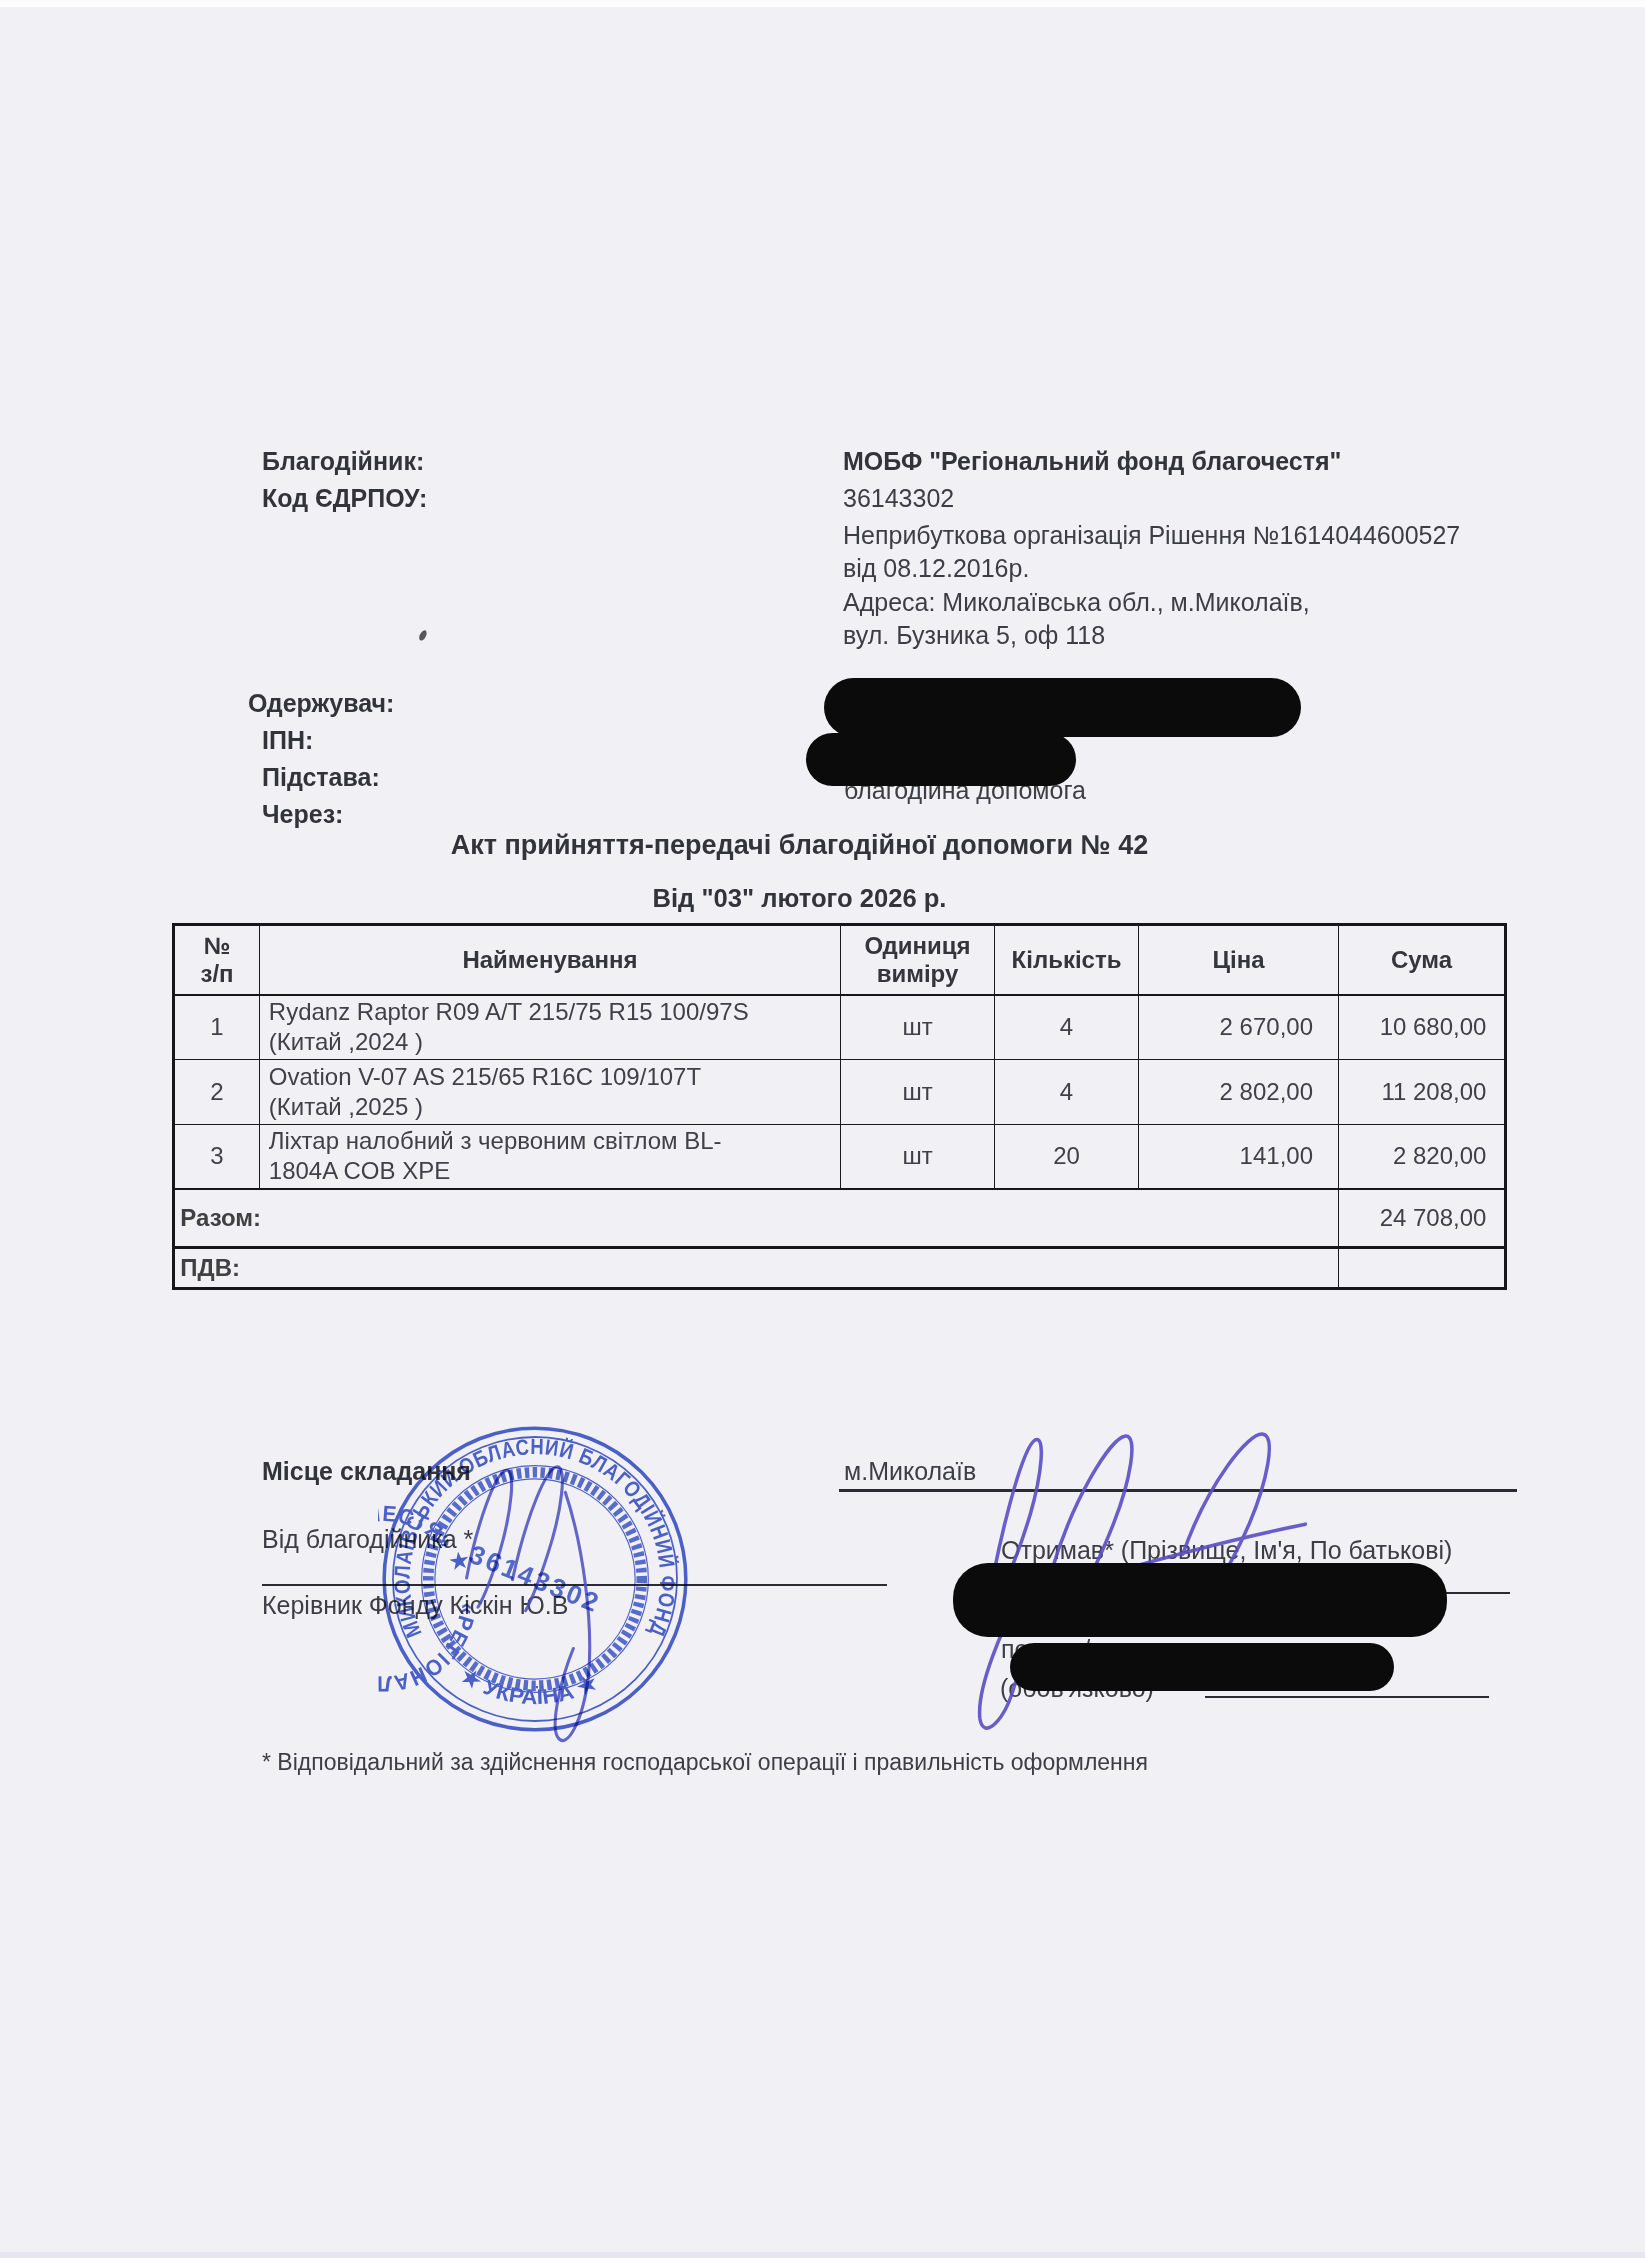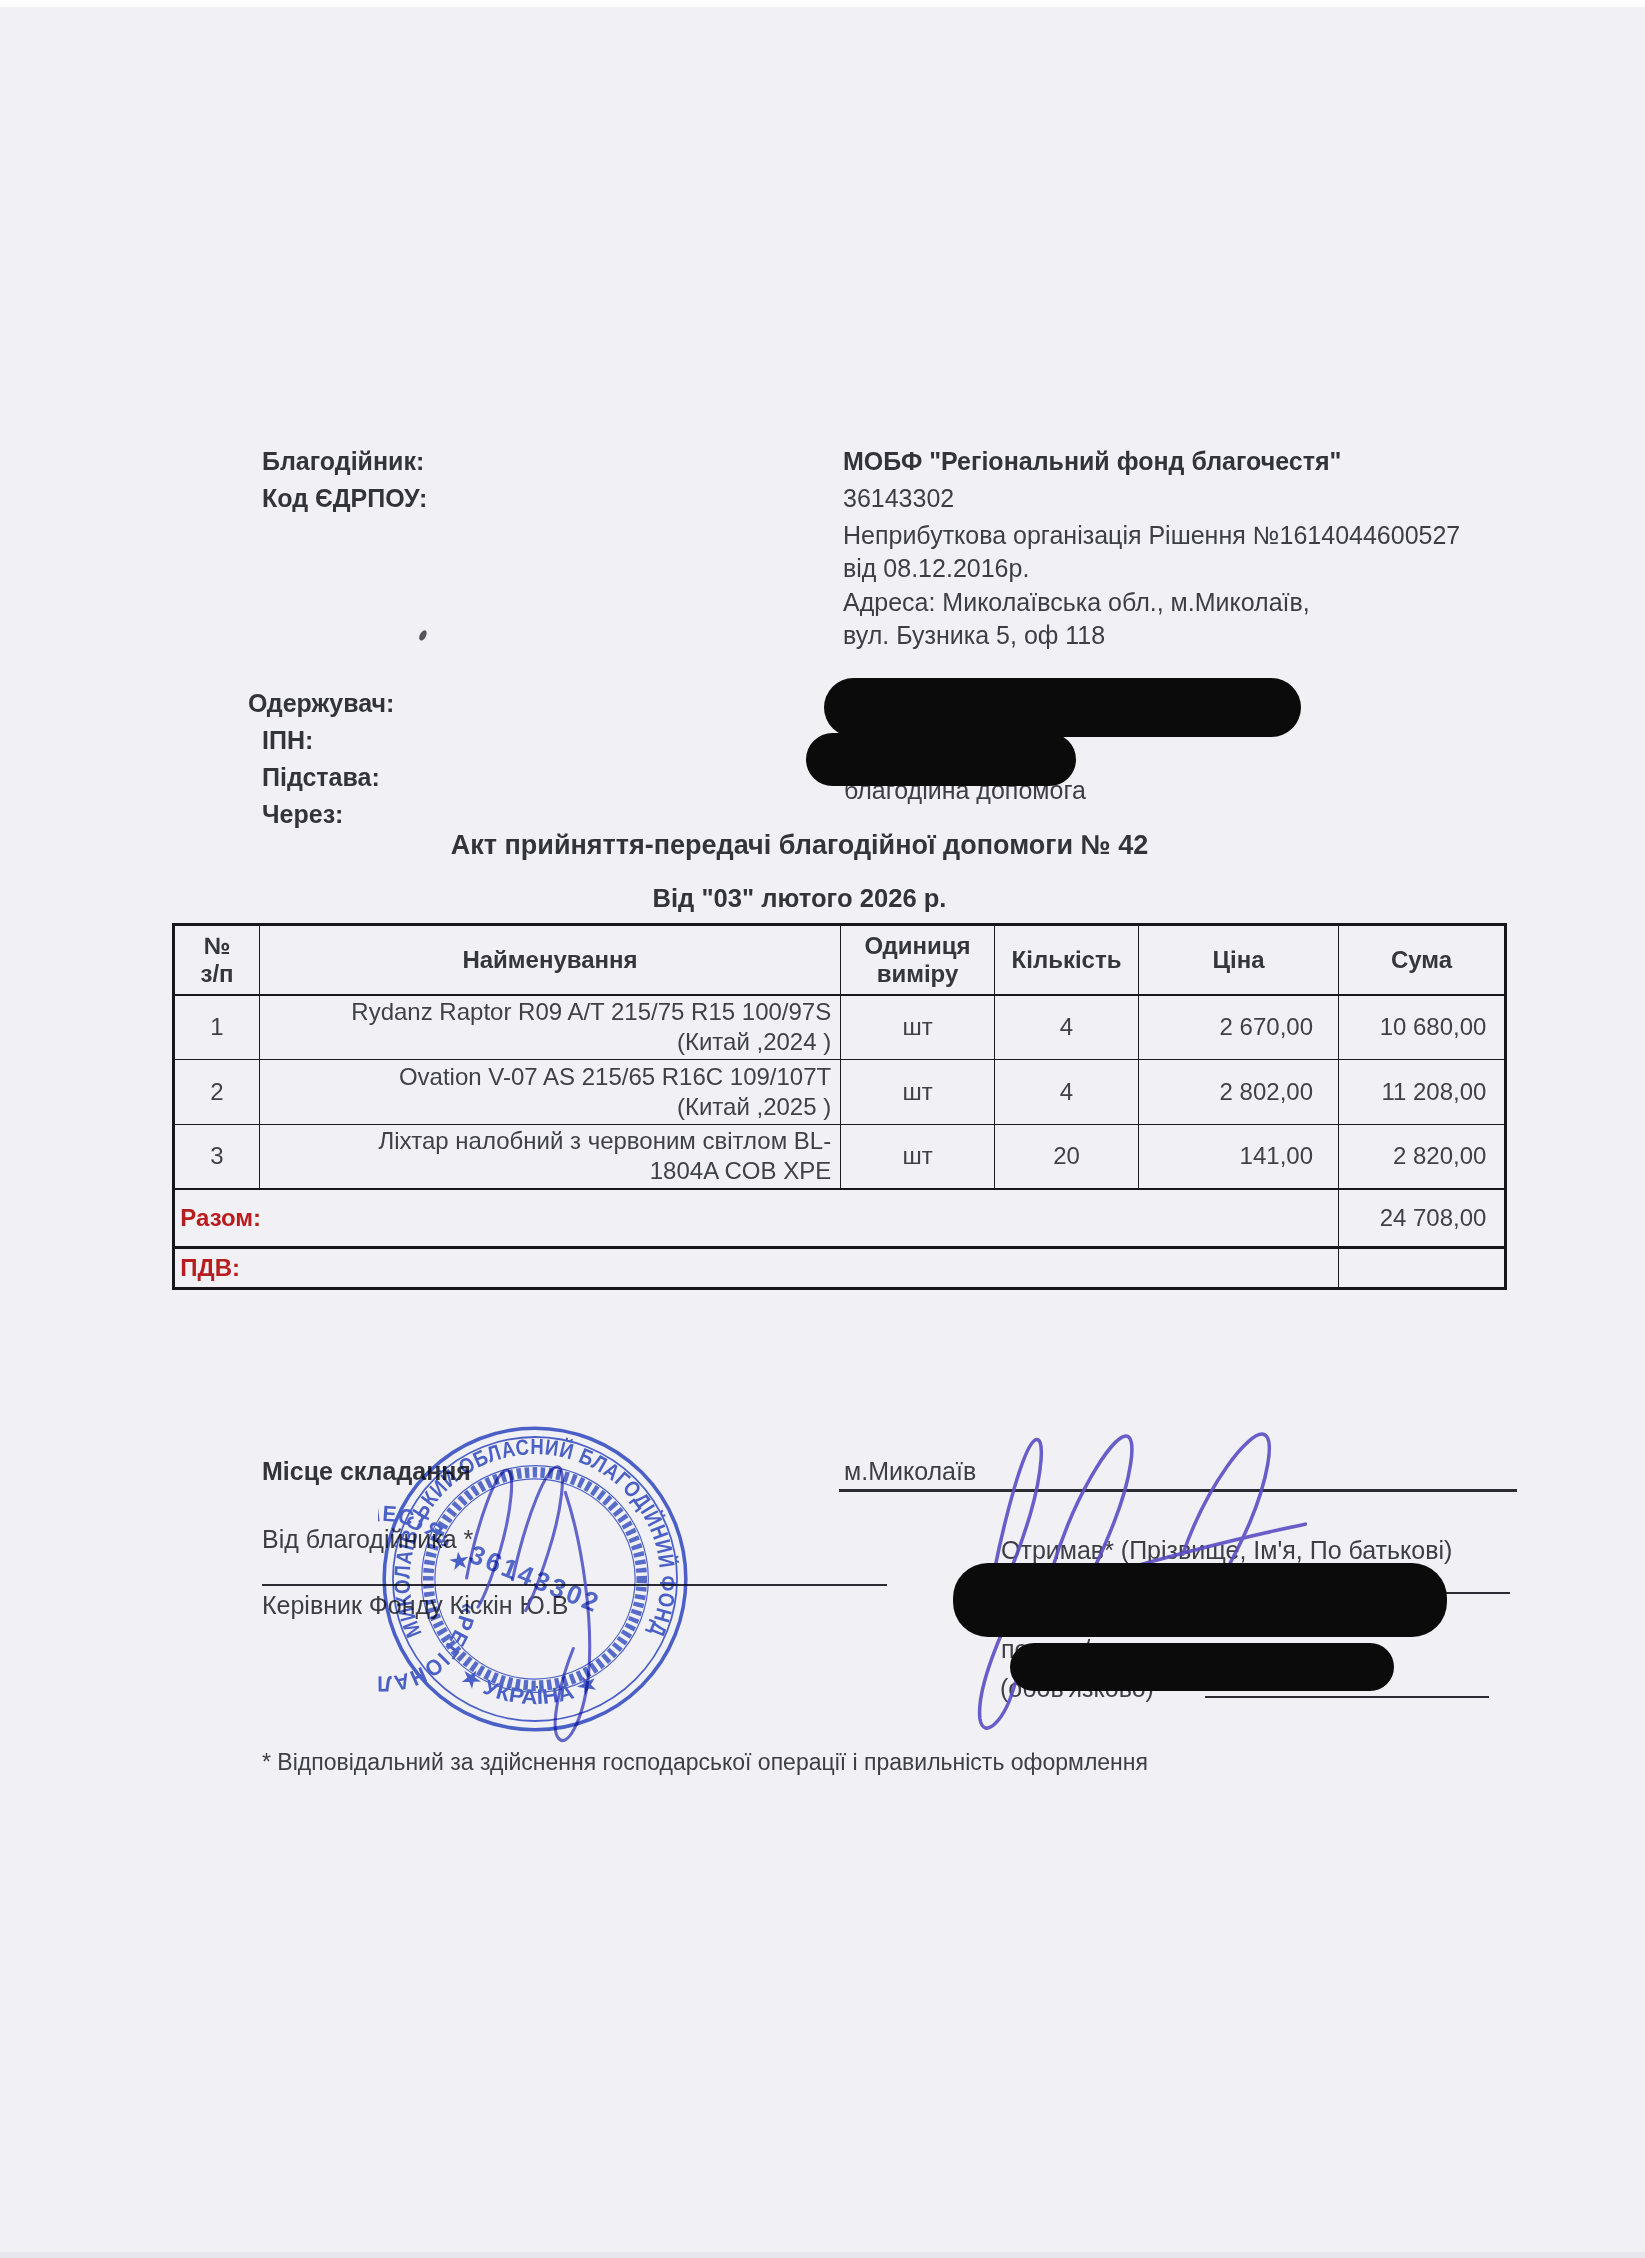--- a/index.html
+++ b/index.html
@@ -24,31 +24,31 @@
     position:absolute; left:172px; top:923px; width:1330px;
     border-collapse:collapse; table-layout:fixed;
     font-size:24px; color:#404147;
     border:3.5px solid #17171a;
   }
   table.items th, table.items td{ border:1.8px solid #1b1b1e; vertical-align:middle; overflow:hidden;}
   table.items thead tr{height:70px;}
   table.items thead th{font-weight:bold; text-align:center; white-space:pre-line; line-height:1.15; color:#35363c; border-bottom:2.6px solid #17171a;}
   tr.drow{height:63px;}
   td.num{text-align:center;}
-  td.name{text-align:right; padding:1.8px 8.8px; white-space:pre-line; line-height:1.25;}
+  td.name{text-align:left; padding:1.8px 8.8px; white-space:pre-line; line-height:1.25;}
   td.unit,td.qty{text-align:center;}
   td.price{text-align:right; padding-right:25px;}
   td.sum{text-align:right; padding-right:17.6px;}
   tr.trow-total{height:58px;}
   tr.trow-total td{border-top:2.6px solid #17171a;}
   tr.trow-vat{height:41px;}
   tr.trow-vat td{border-top:3.5px solid #17171a;}
   tr.trow-words{height:71px;}
   tr.trow-words td{border-top:6.2px double #17171a;}
-  td.lab{padding-left:5.3px; font-weight:bold; color:#b91c1c; text-align:left;}
+  td.lab{padding-left:5.3px; font-weight:bold; color:#404040; text-align:left;}
   td.words{padding-left:5.3px; font-weight:bold; color:#2f3036; text-align:left; white-space:normal; line-height:1.2;}
   td.totval{text-align:right; padding-right:17.6px;}
   td.totval.bold{font-weight:bold; color:#2f3036;}
 
   
   svg.sig{position:absolute; left:0; top:0; z-index:20; pointer-events:none;}
   svg.stamp{position:absolute; left:378px; top:1422px; z-index:30; mix-blend-mode:multiply; opacity:.9;}
 </style>
 </head>
 <body>

